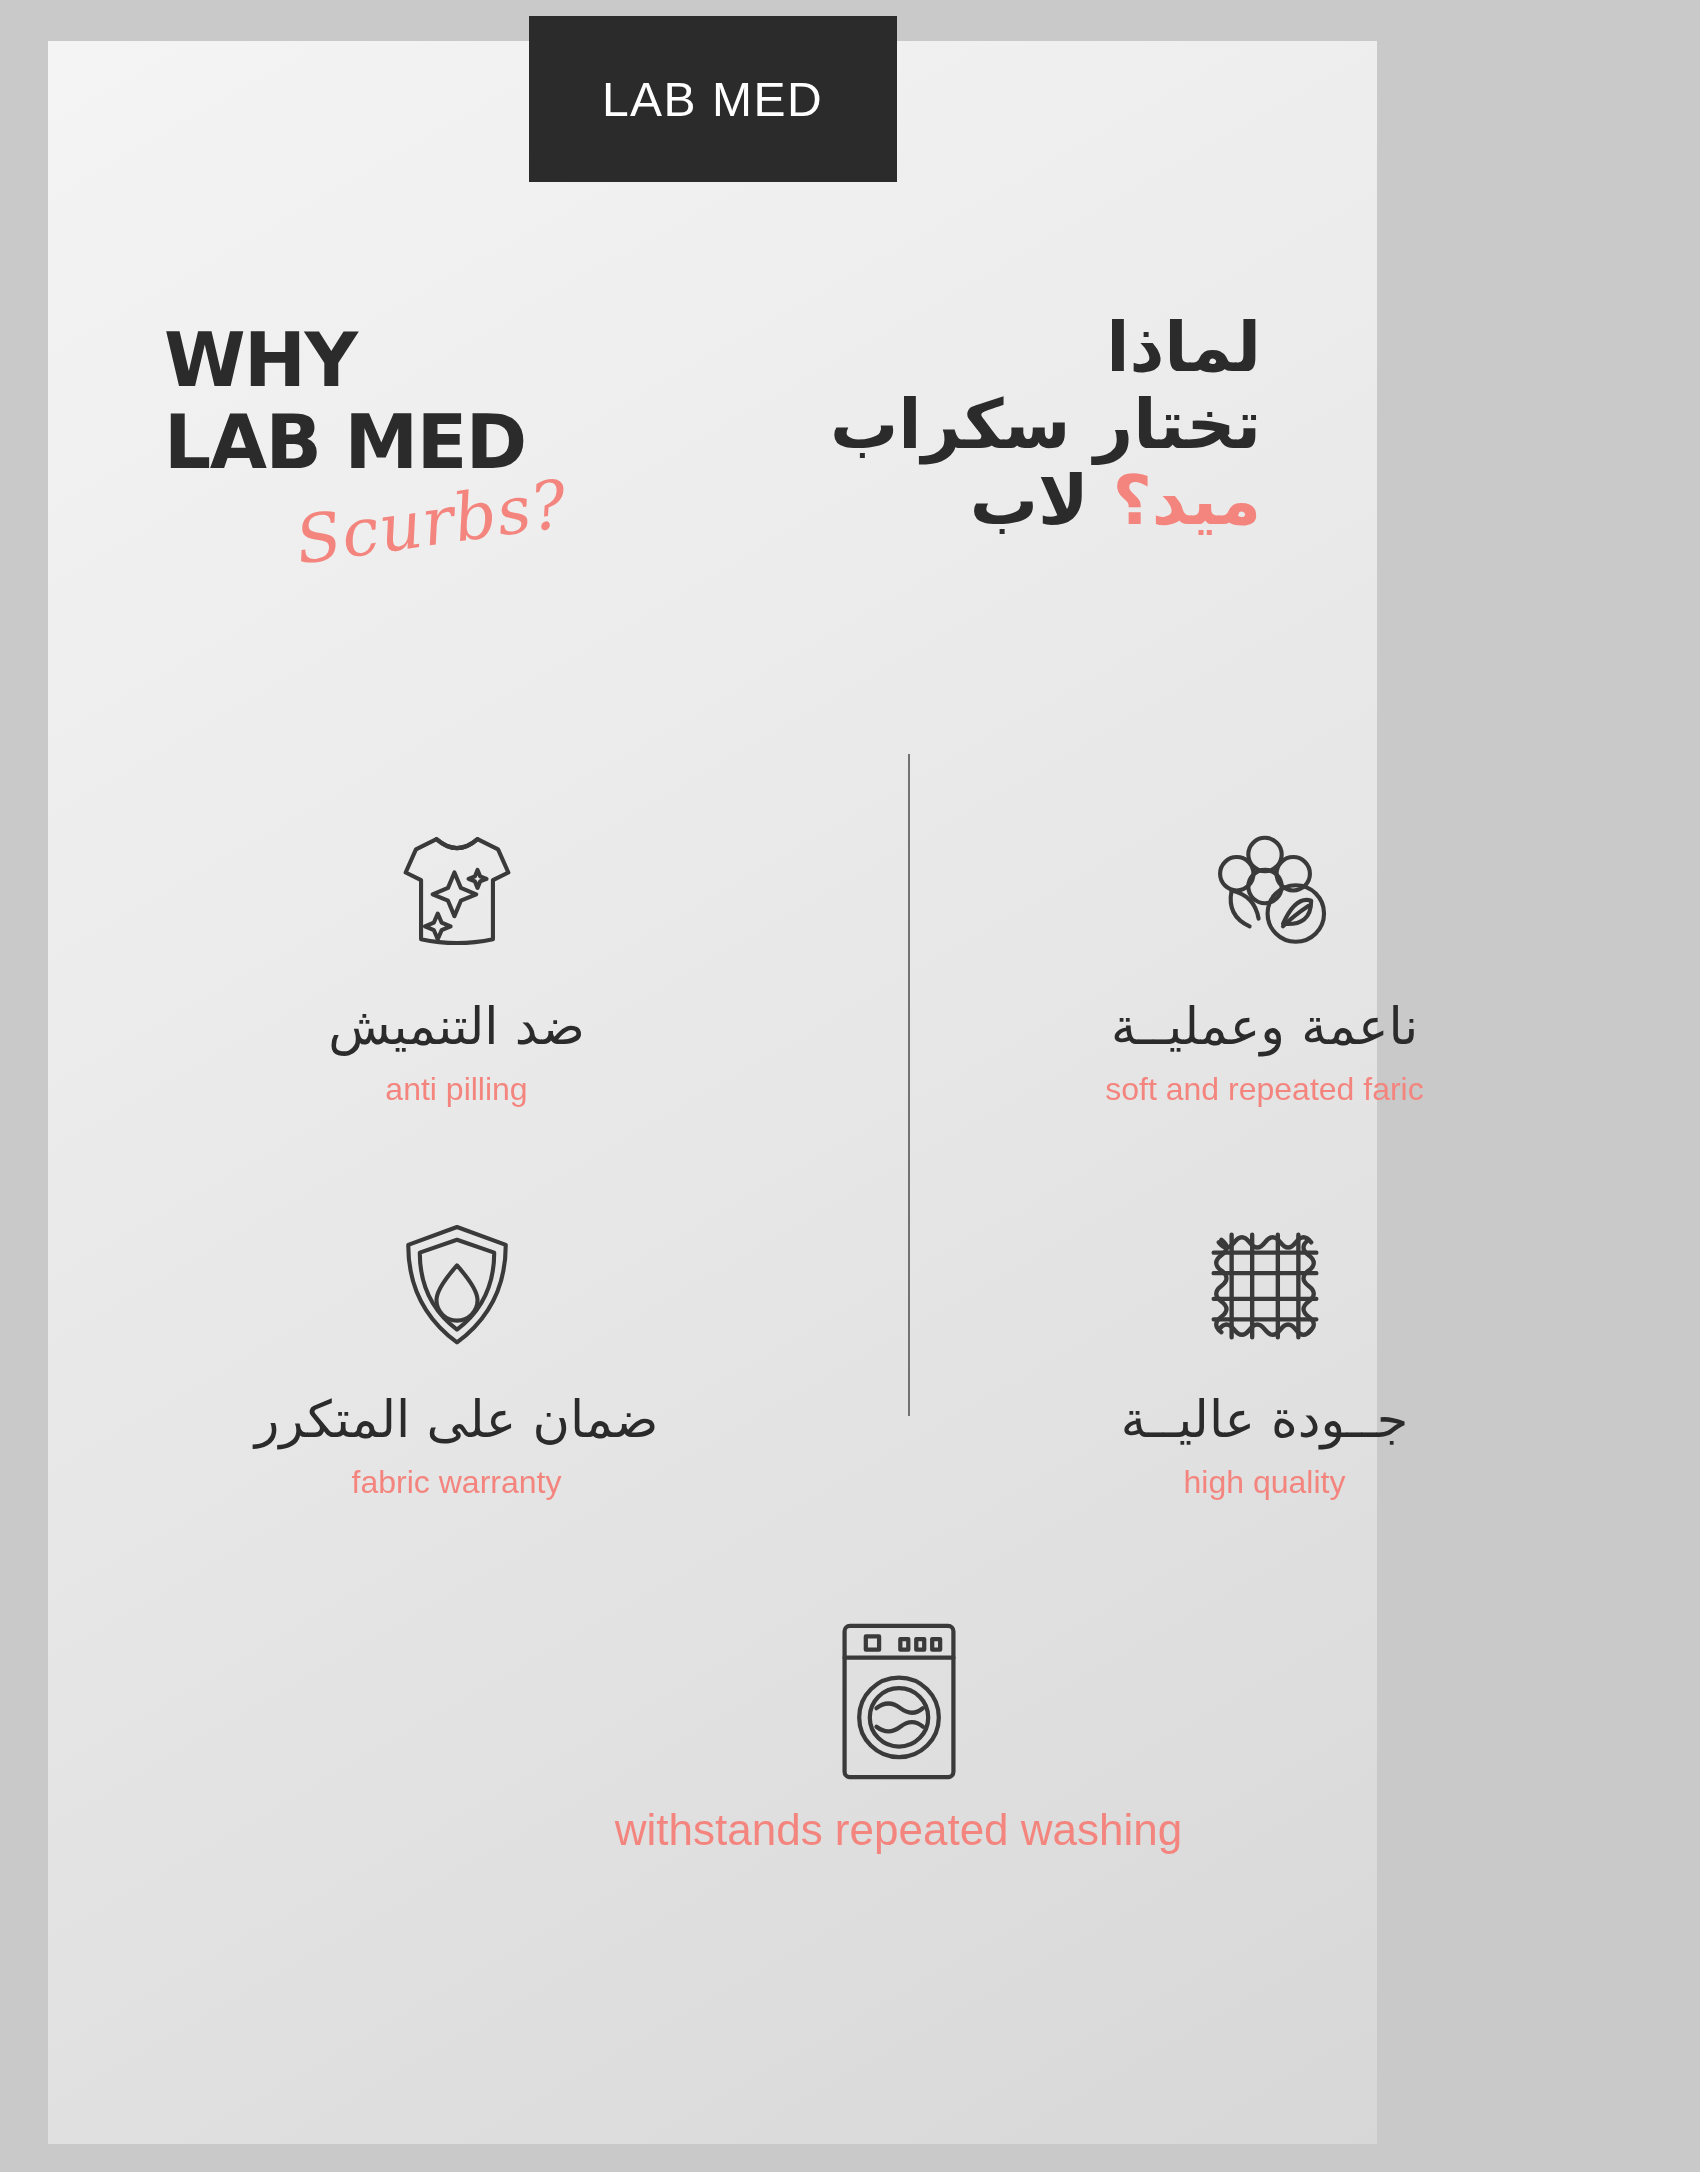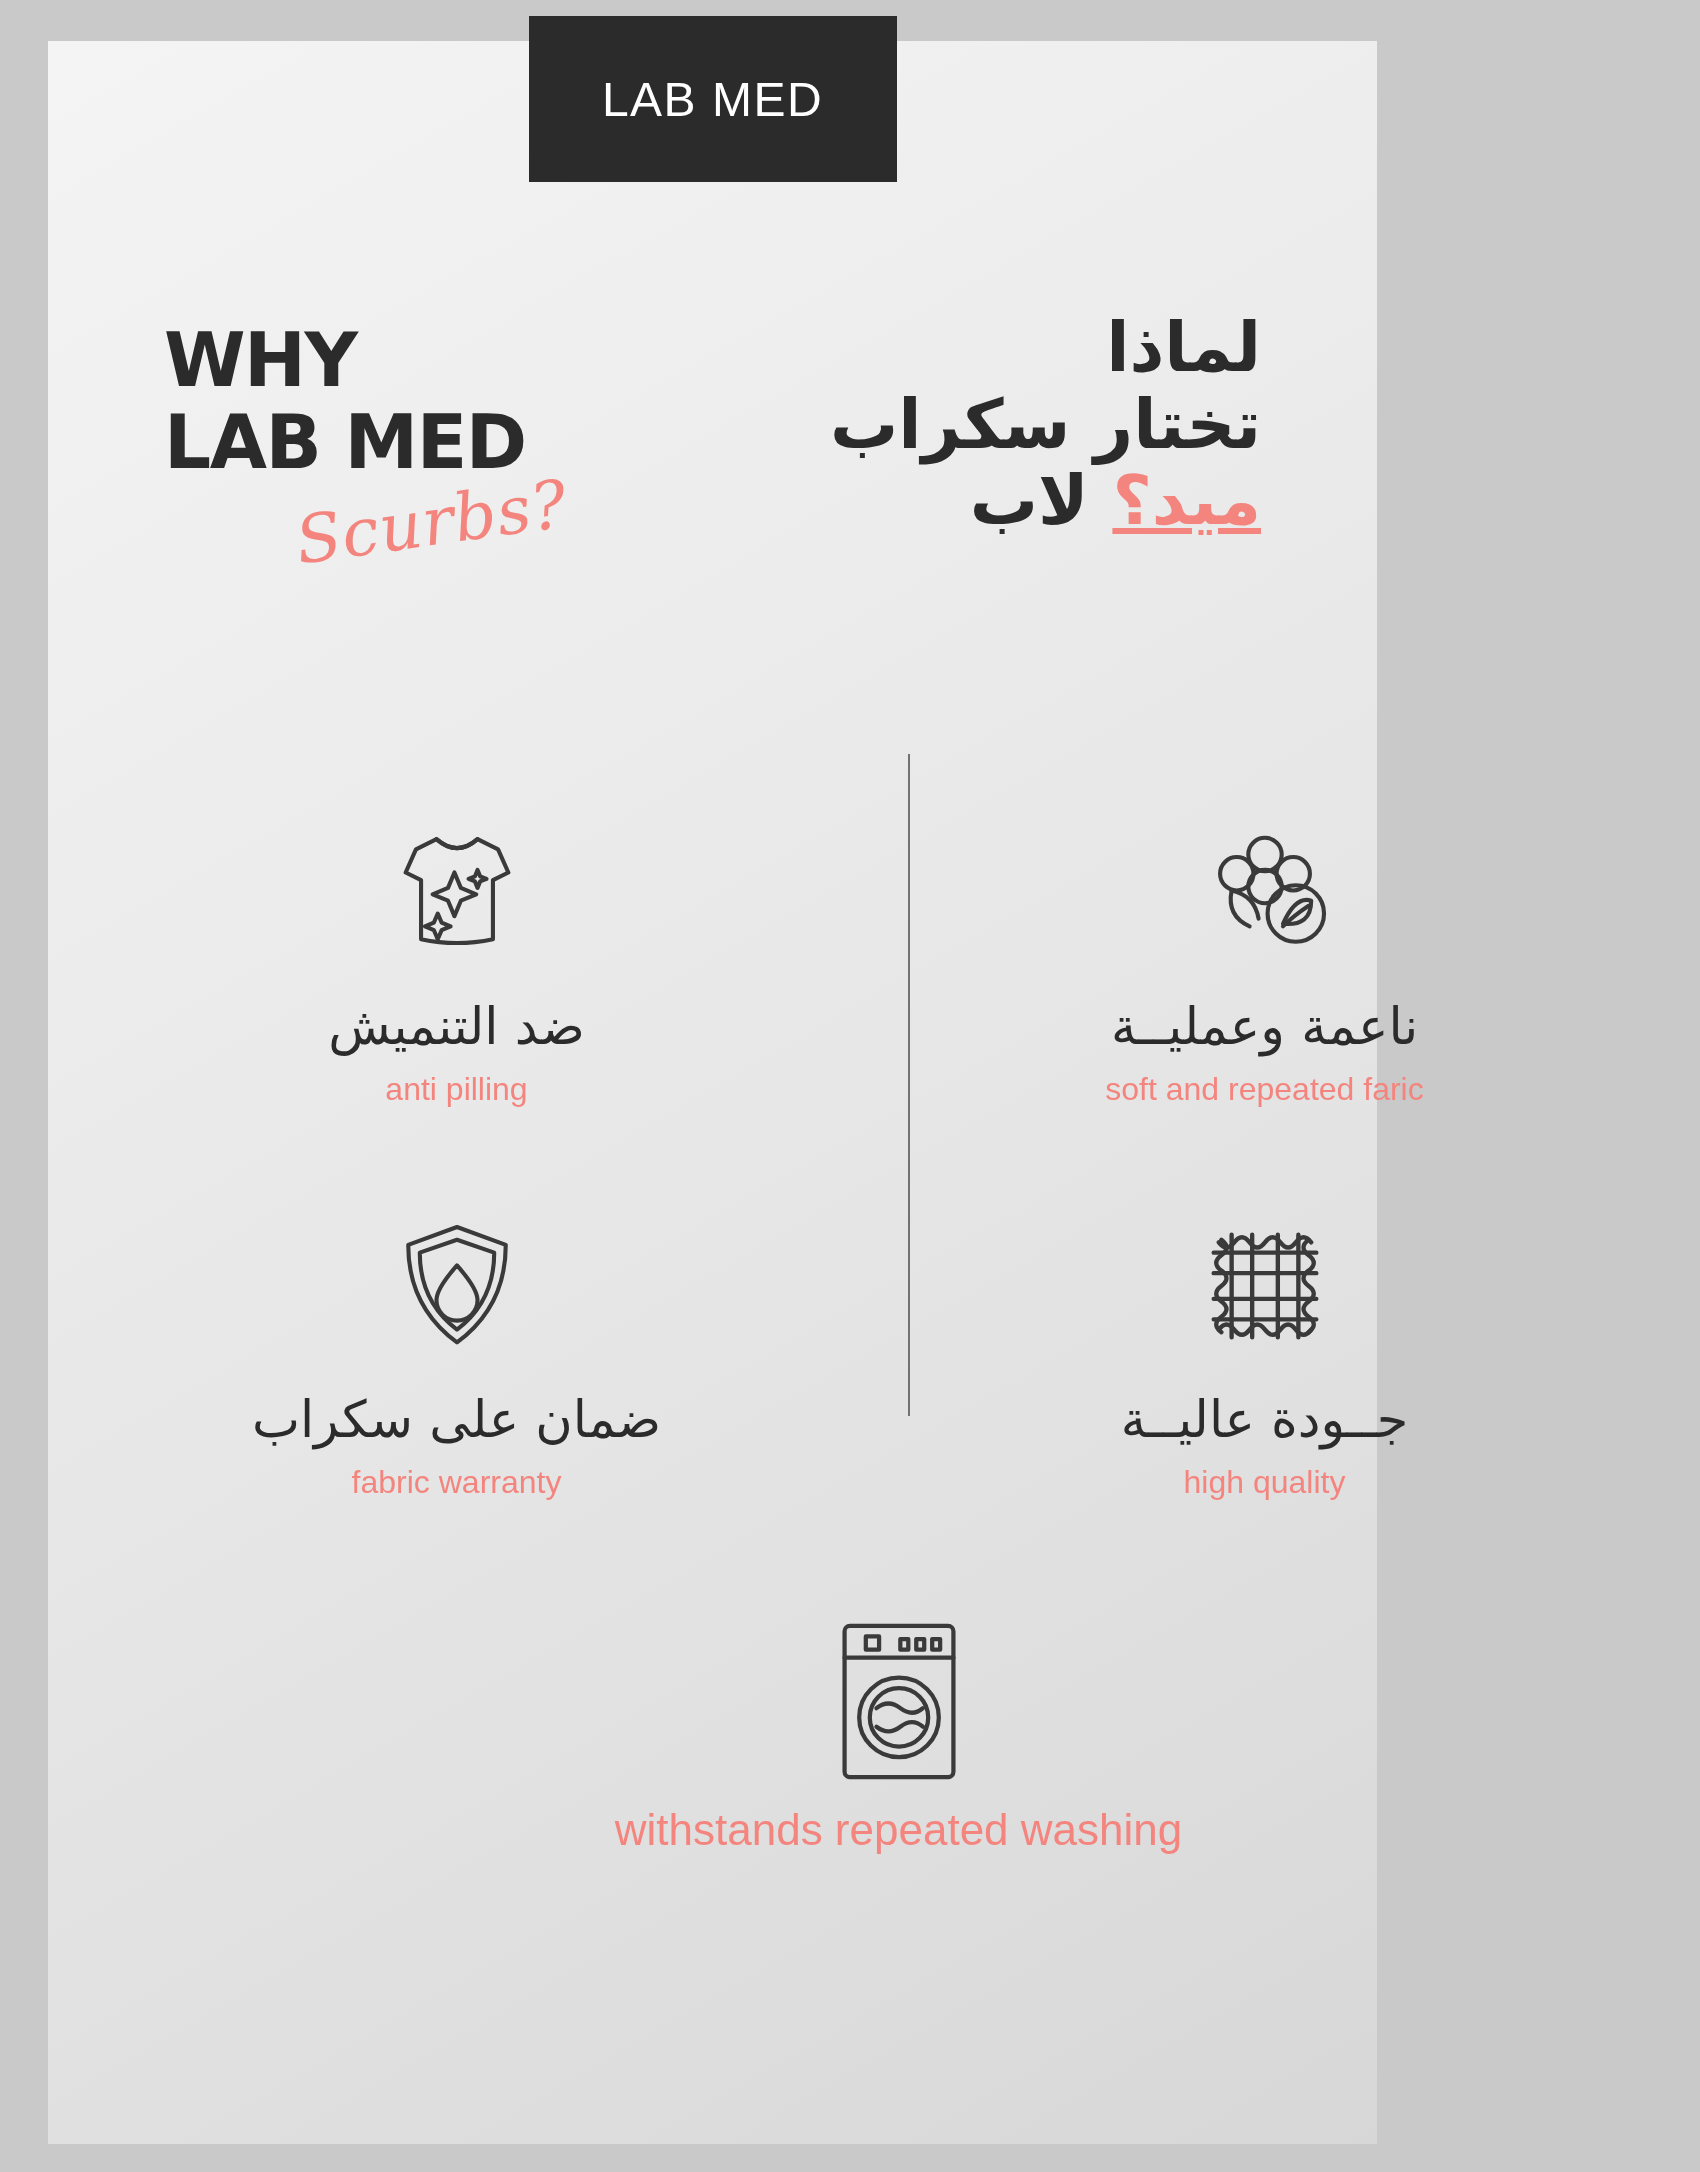--- a/index.html
+++ b/index.html
@@ -91,21 +91,20 @@
   }
   .head-ar .ar-line {
     font-family: "DejaVu Sans", sans-serif;
     font-weight: bold;
     font-size: 68px;
     line-height: 1.12;
     color: #2b2b2b;
   }
   .head-ar .ar-accent {
     color: #f4857e;
-    text-decoration: underline;
   }
 
   
   .v-divider {
     position: absolute;
     left: 860px;
     top: 713px;
     width: 1.5px;
     height: 662px;
     background: #5e5e5e;
@@ -221,21 +220,21 @@
     </div>
 
     <div class="feature pos-left-2">
       <div class="icon">
         <svg width="154" height="154" viewBox="0 0 120 120" fill="none" stroke="#3a3a3a" stroke-width="3.2" stroke-linecap="round" stroke-linejoin="round">
           <path d="M60 14 L98 28 Q98 76 60 104 Q22 76 22 28 Z"></path>
           <path d="M60 24 L89 34 Q89 72 60 94 Q31 72 31 34 Z"></path>
           <path d="M60 44 Q76 62 76 71 A16 16 0 0 1 44 71 Q44 62 60 44 Z"></path>
         </svg>
       </div>
-      <div class="title-ar">ضمان على سكراب</div>
+      <div class="title-ar">ضمان على المتكرر</div>
       <div class="title-en">fabric warranty</div>
     </div>
 
     <div class="feature pos-right-2">
       <div class="icon">
         <svg width="154" height="154" viewBox="0 0 120 120" fill="none" stroke="#3a3a3a" stroke-width="3.4" stroke-linecap="round" stroke-linejoin="round">
           <path d="M34 20 V100 M50 20 V100 M70 20 V100 M86 20 V100"></path>
           <path d="M20 34 H100 M20 50 H100 M20 70 H100 M20 86 H100"></path>
           <path d="M26 24 q8 6 0 12 q-8 6 0 12 q8 6 0 12 q-8 6 0 12 q8 6 0 12 q-8 6 0 12"></path>
           <path d="M94 24 q-8 6 0 12 q8 6 0 12 q-8 6 0 12 q8 6 0 12 q-8 6 0 12 q8 6 0 12"></path>

